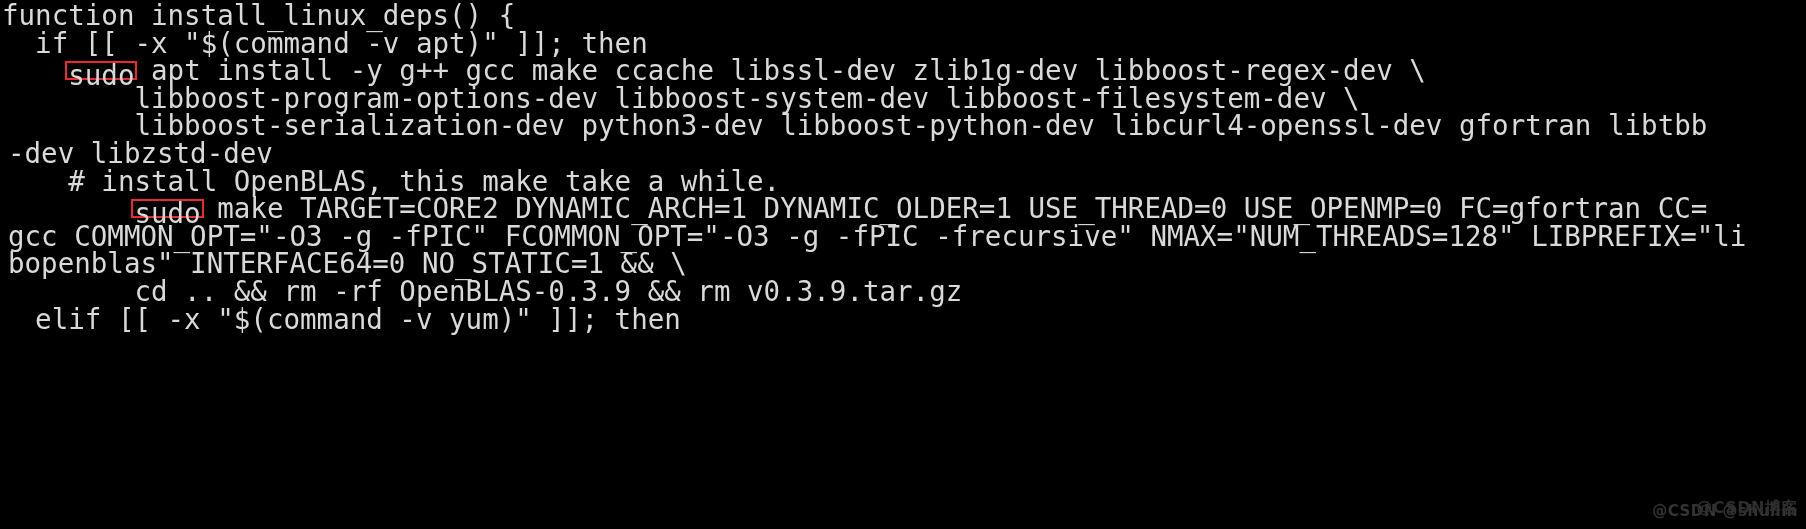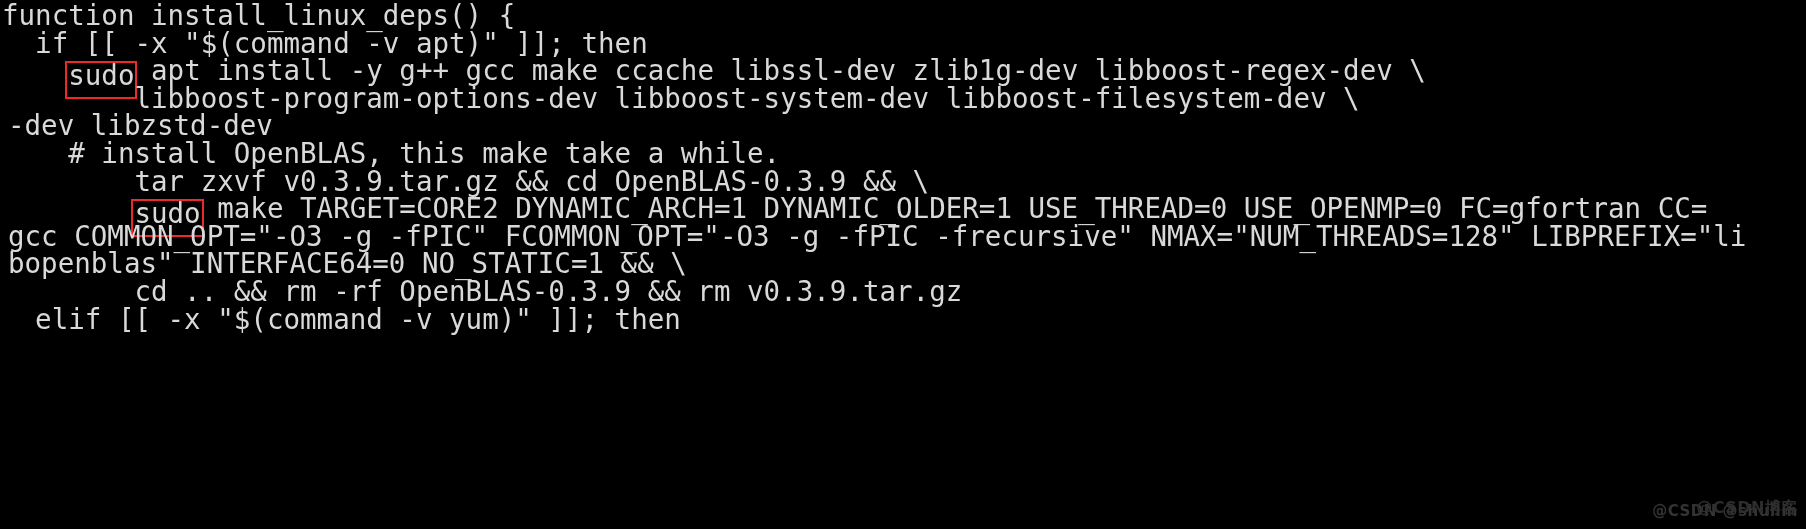--- a/index.html
+++ b/index.html
@@ -37,21 +37,21 @@
   .code-line.wrapped {
     padding-left: 8px;
   }
   .hl-box {
     display: inline-block;
     border: 2px solid #ef2929;
     box-sizing: border-box;
     padding: 0 1px;
     margin: 0 -3px 13px -3px;
     line-height: 25px;
-    height: 38px;
+    height: 19px;
     vertical-align: -5px;
     color: #d9d9d9;
     background: transparent;
   }
   #watermark {
     position: absolute;
     right: 8px;
     bottom: 3px;
     color: #3a3a3a;
     font-size: 15px;
@@ -72,23 +72,23 @@
 </style>
 </head>
 <body>
 
 <div id="terminal">
   <div id="code-lines">
       <div class="code-line"><span>function install_linux_deps() {</span></div>
       <div class="code-line"><span>  if [[ -x "$(command -v apt)" ]]; then</span></div>
       <div class="code-line"><span>    </span><span class="hl-box">sudo</span><span> apt install -y g++ gcc make ccache libssl-dev zlib1g-dev libboost-regex-dev \</span></div>
       <div class="code-line"><span>        libboost-program-options-dev libboost-system-dev libboost-filesystem-dev \</span></div>
+      <div class="code-line"><span>        libboost-serialization-dev python3-dev libboost-python-dev libcurl4-openssl-dev gfortran libtbb</span></div>
       <div class="code-line wrapped"><span>-dev libzstd-dev</span></div>
       <div class="code-line"><span>    # install OpenBLAS, this make take a while.</span></div>
-      <div class="code-line"><span>        tar zxvf v0.3.9.tar.gz &amp;&amp; cd OpenBLAS-0.3.9 &amp;&amp; \</span></div>
       <div class="code-line"><span>        </span><span class="hl-box">sudo</span><span> make TARGET=CORE2 DYNAMIC_ARCH=1 DYNAMIC_OLDER=1 USE_THREAD=0 USE_OPENMP=0 FC=gfortran CC=</span></div>
       <div class="code-line wrapped"><span>gcc COMMON_OPT="-O3 -g -fPIC" FCOMMON_OPT="-O3 -g -fPIC -frecursive" NMAX="NUM_THREADS=128" LIBPREFIX="li</span></div>
       <div class="code-line wrapped"><span>bopenblas" INTERFACE64=0 NO_STATIC=1 &amp;&amp; \</span></div>
       <div class="code-line"><span>        cd .. &amp;&amp; rm -rf OpenBLAS-0.3.9 &amp;&amp; rm v0.3.9.tar.gz</span></div>
       <div class="code-line"><span>  elif [[ -x "$(command -v yum)" ]]; then</span></div>
     </div>
   <div id="watermark">
     <span class="wm-back">@CSDN博客</span>
     <span class="wm-front">@CSDN @shuilin</span>
   </div>

